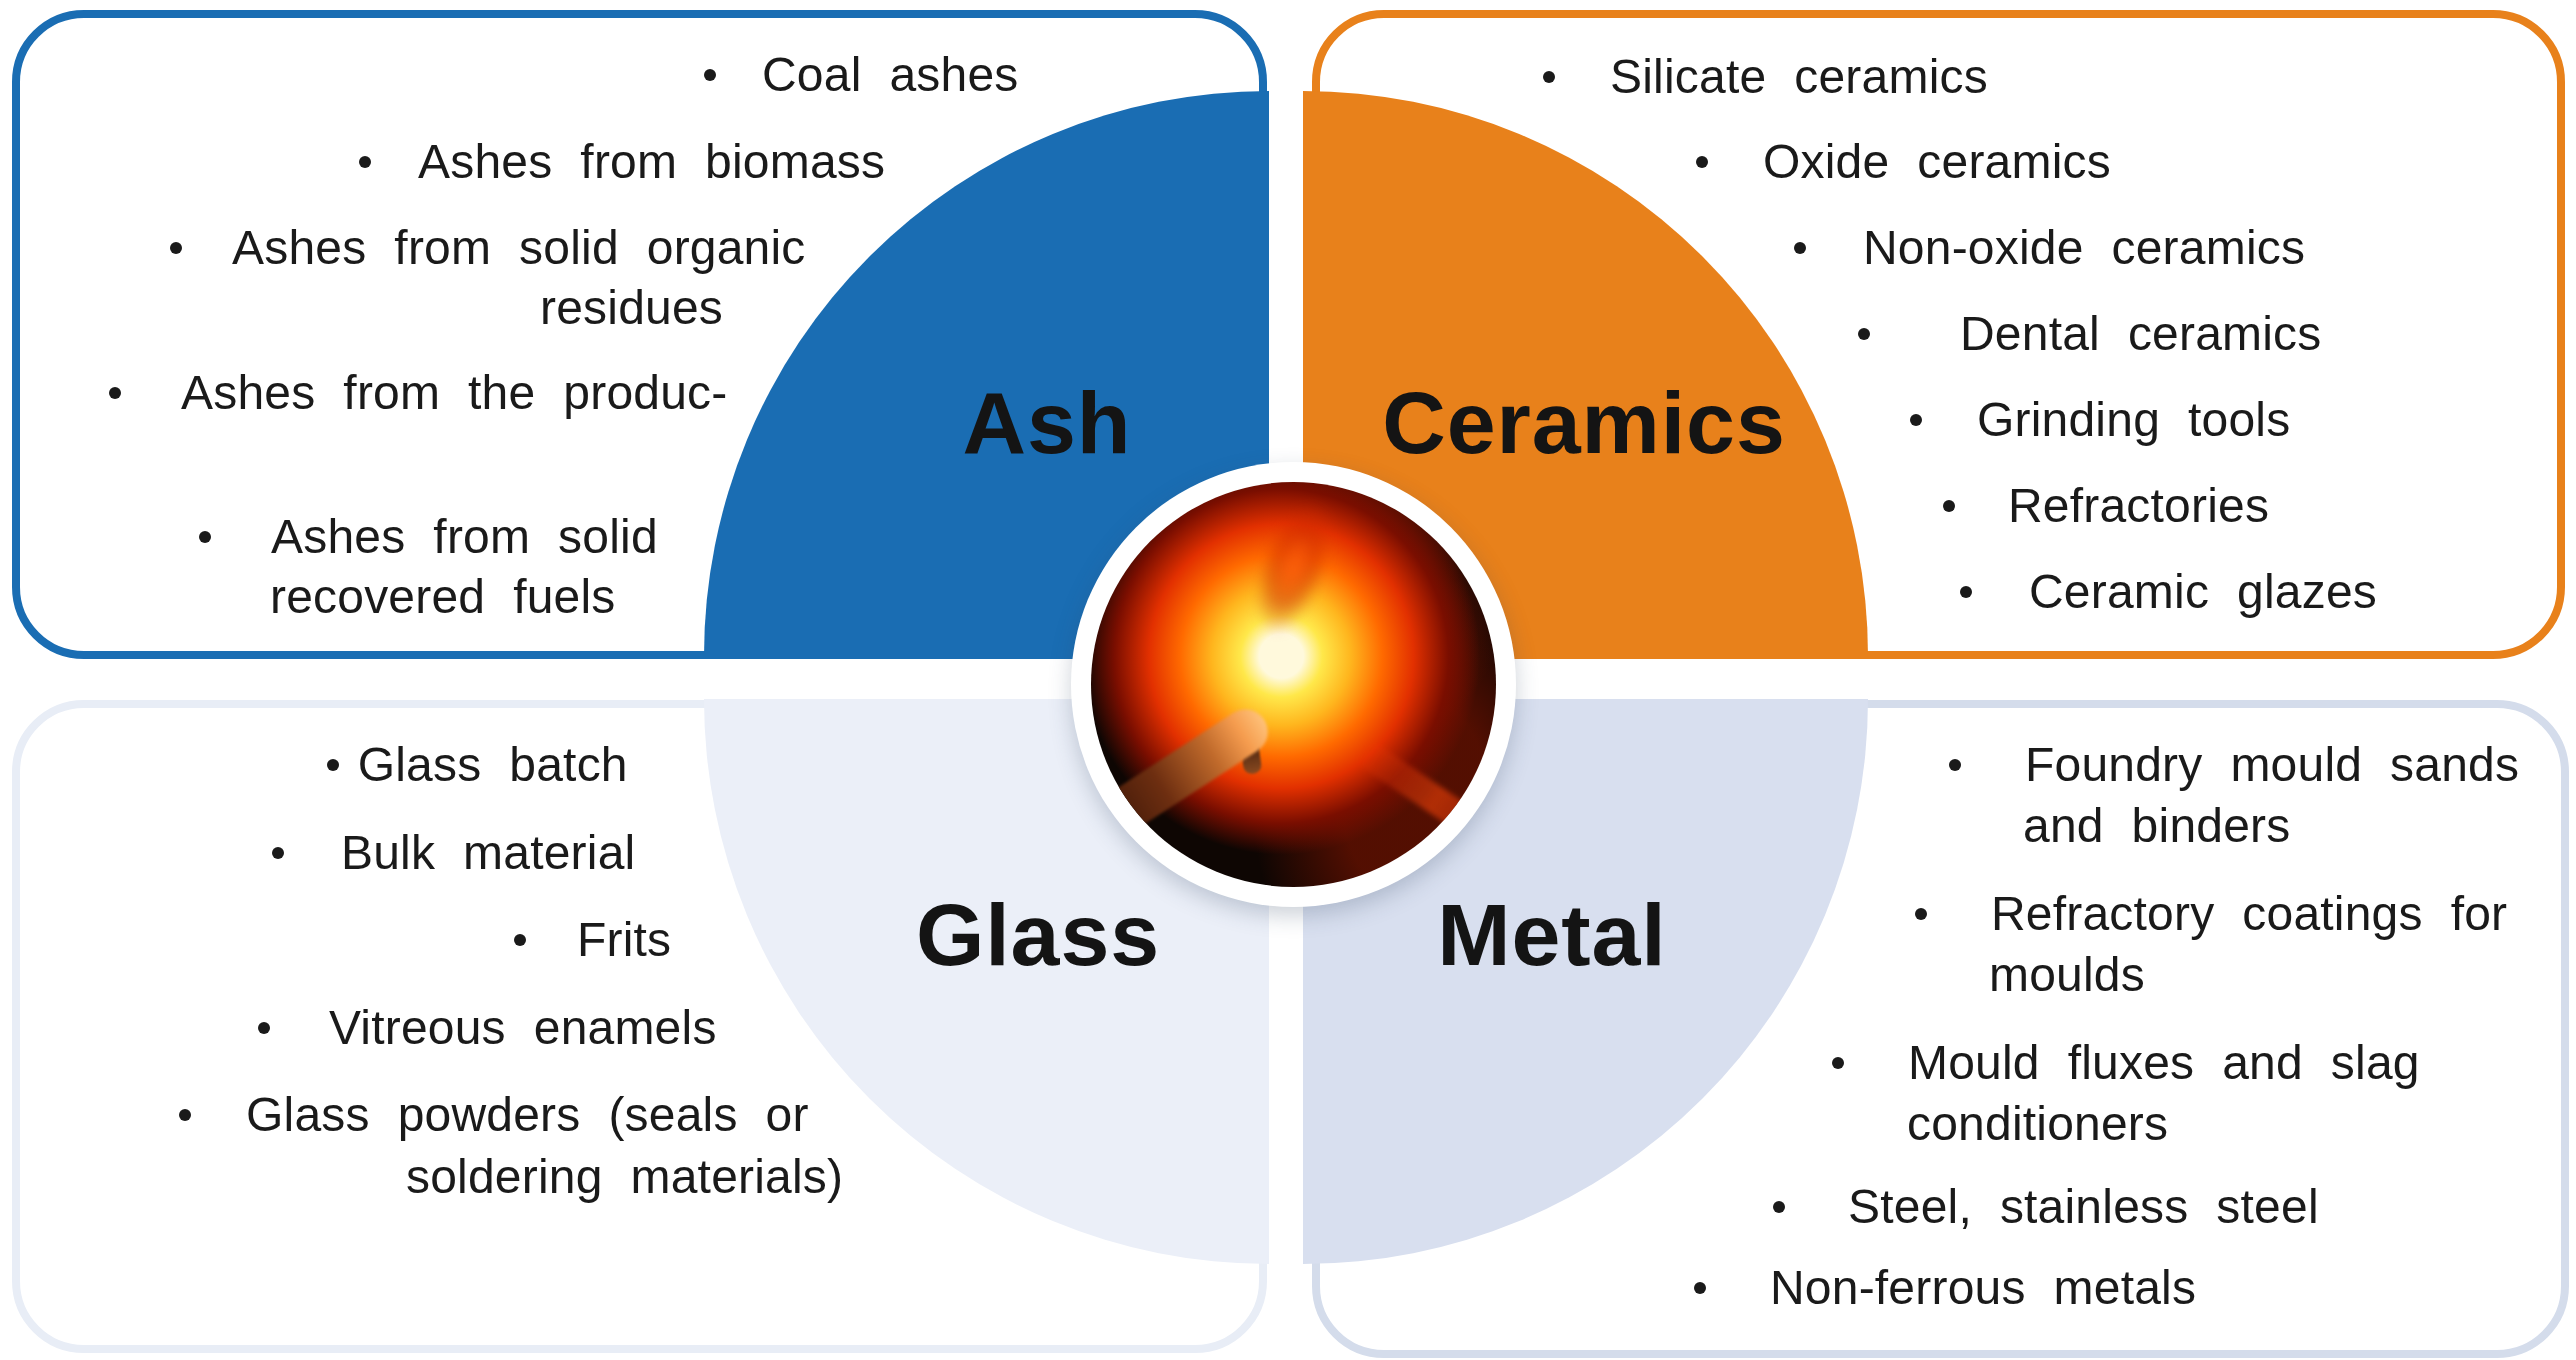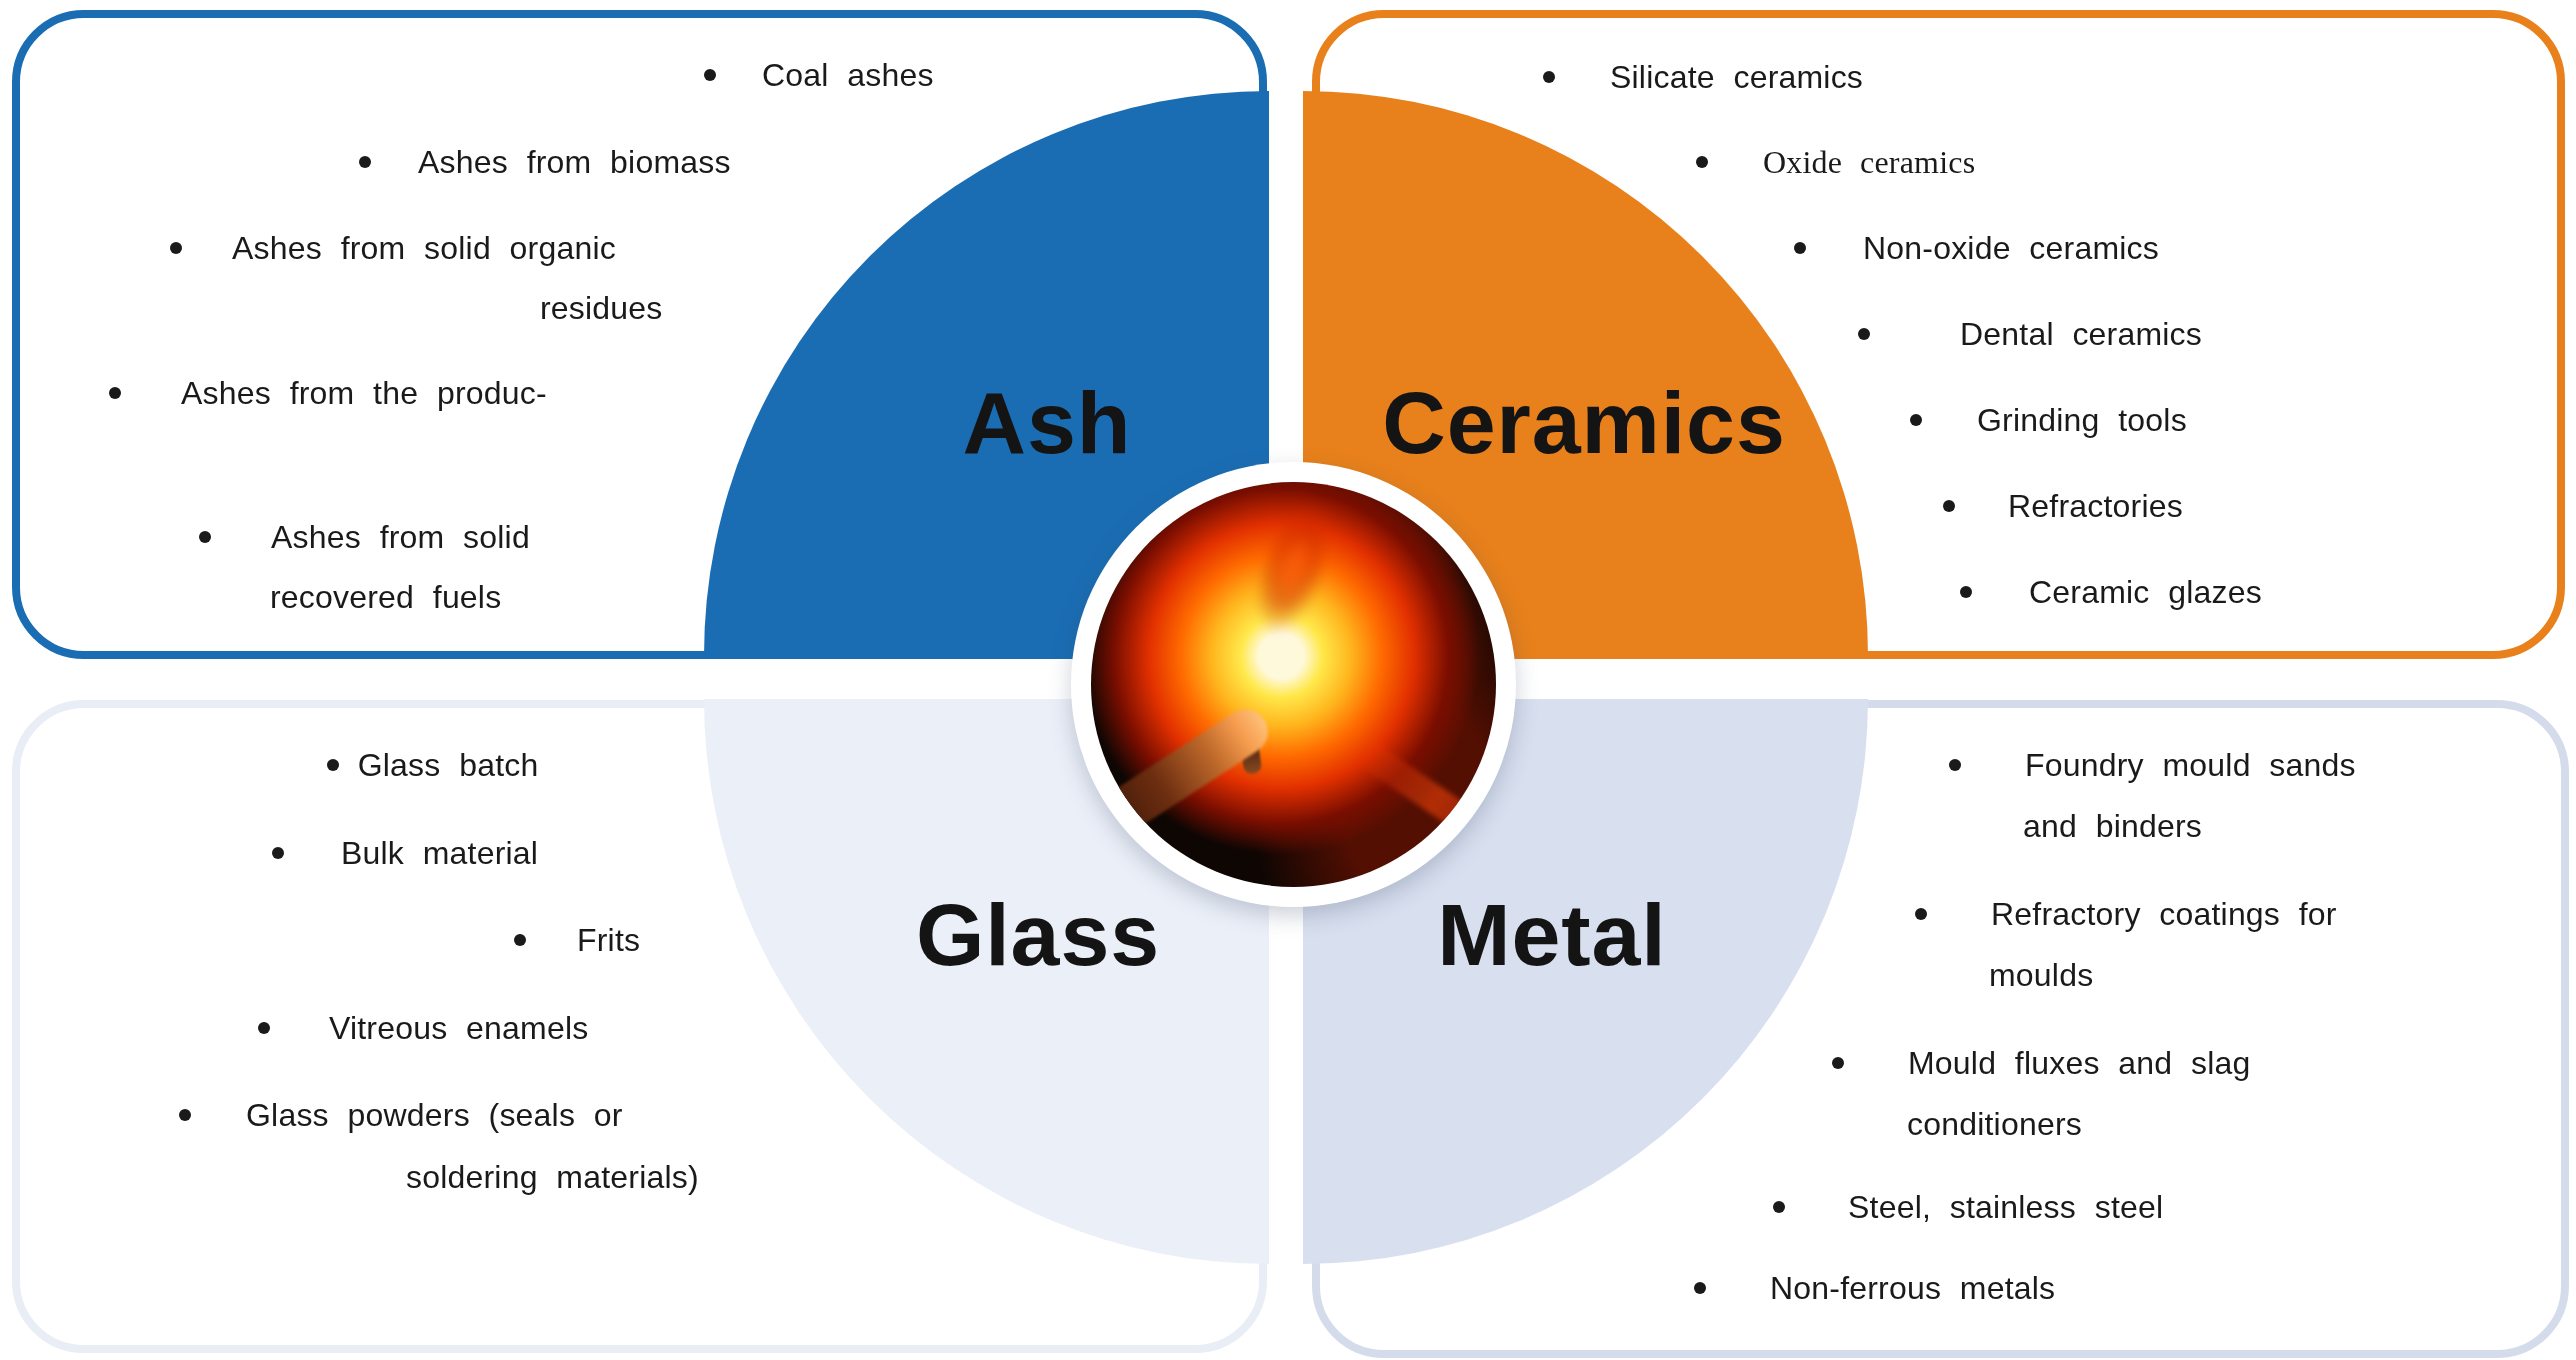--- a/index.html
+++ b/index.html
@@ -14,21 +14,21 @@
   }
   
   .disc{position:absolute;width:565px;height:565px;}
   .disc.tl{border-top-left-radius:100%;}
   .disc.tr{border-top-right-radius:100%;}
   .disc.bl{border-bottom-left-radius:100%;}
   .disc.br{border-bottom-right-radius:100%;}
   
   .line{
     position:absolute;display:flex;align-items:center;white-space:nowrap;
-    transform:translateY(-50%);font-size:32px;line-height:1;word-spacing:0.30em;
+    transform:translateY(-50%);font-size:48px;line-height:1;word-spacing:0.30em;
     letter-spacing:0.2px;color:#1a1a1a;z-index:6;
   }
   .line .dot{
     flex:0 0 auto;width:12px;height:12px;border-radius:50%;background:#1a1a1a;
     margin-right:var(--gap,51px);
   }
   
   .qlabel{
     position:absolute;transform:translate(-50%,-50%);font-size:88px;font-weight:700;
     letter-spacing:0.9px;color:#141414;z-index:6;white-space:nowrap;
@@ -110,21 +110,21 @@
     <span>Ashes from solid</span>
   </div>
   <div class="line" style="left:270px;top:597px;">
     <span>recovered fuels</span>
   </div>
 
   <div class="line" style="left:1543px;top:77px;--gap:55px;">
     <span class="dot"></span>
     <span>Silicate ceramics</span>
   </div>
-  <div class="line" style="left:1696px;top:162px;font-family:Liberation Serif, serif;--gap:55px;">
+  <div class="line" style="left:1696px;top:162px;--gap:55px;">
     <span class="dot"></span>
     <span>Oxide ceramics</span>
   </div>
   <div class="line" style="left:1794px;top:248px;--gap:57px;">
     <span class="dot"></span>
     <span>Non-oxide ceramics</span>
   </div>
   <div class="line" style="left:1858px;top:334px;gap:33px;--gap:57px;">
     <span class="dot"></span>
     <span>Dental ceramics</span>

